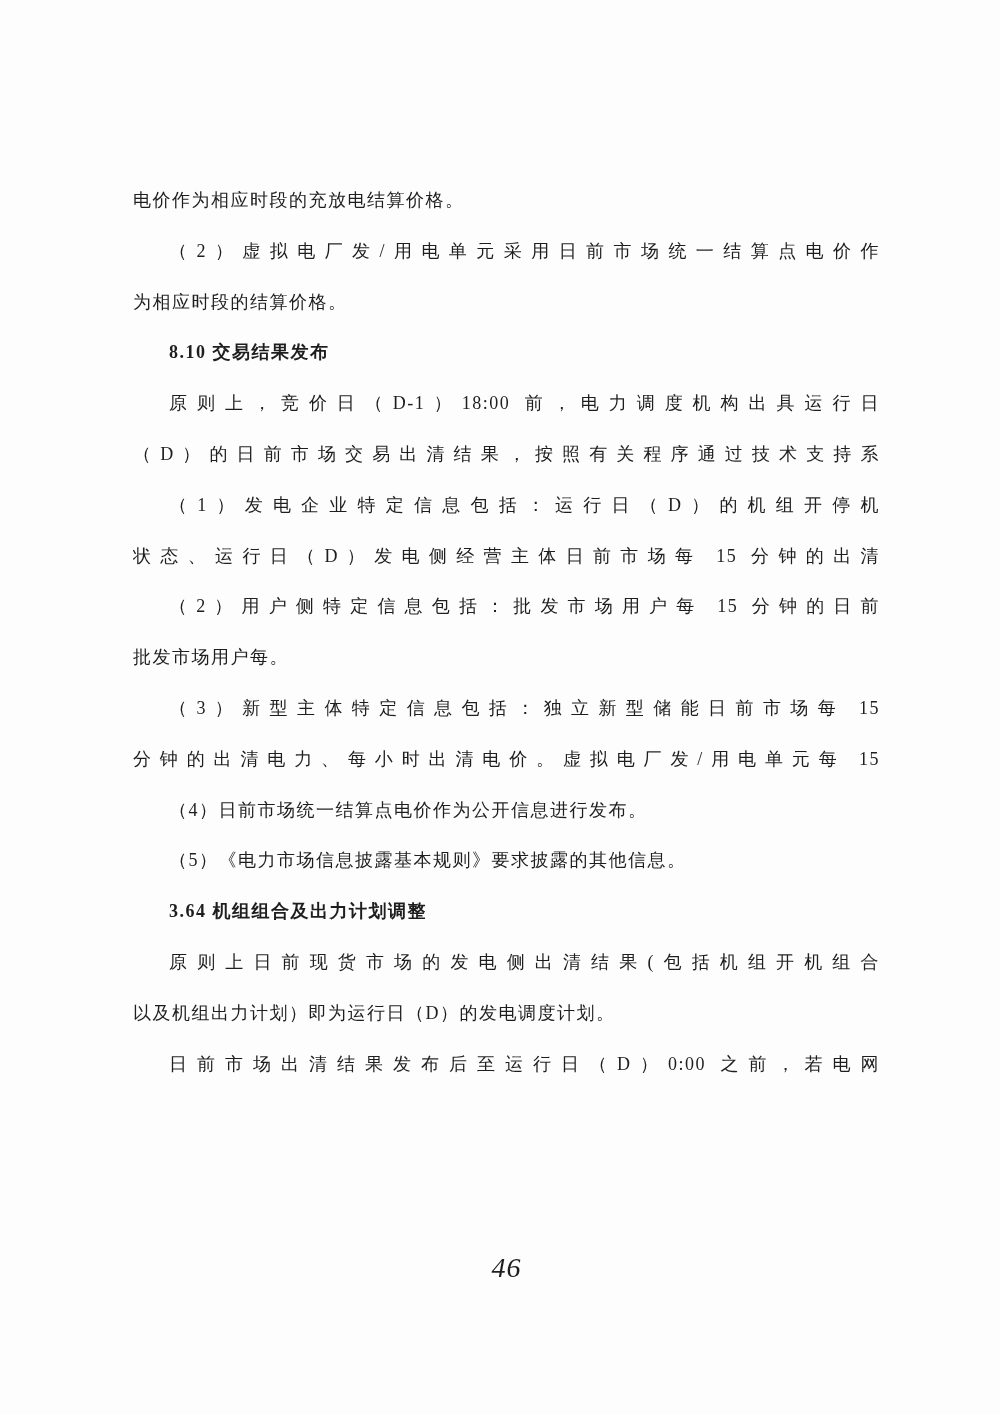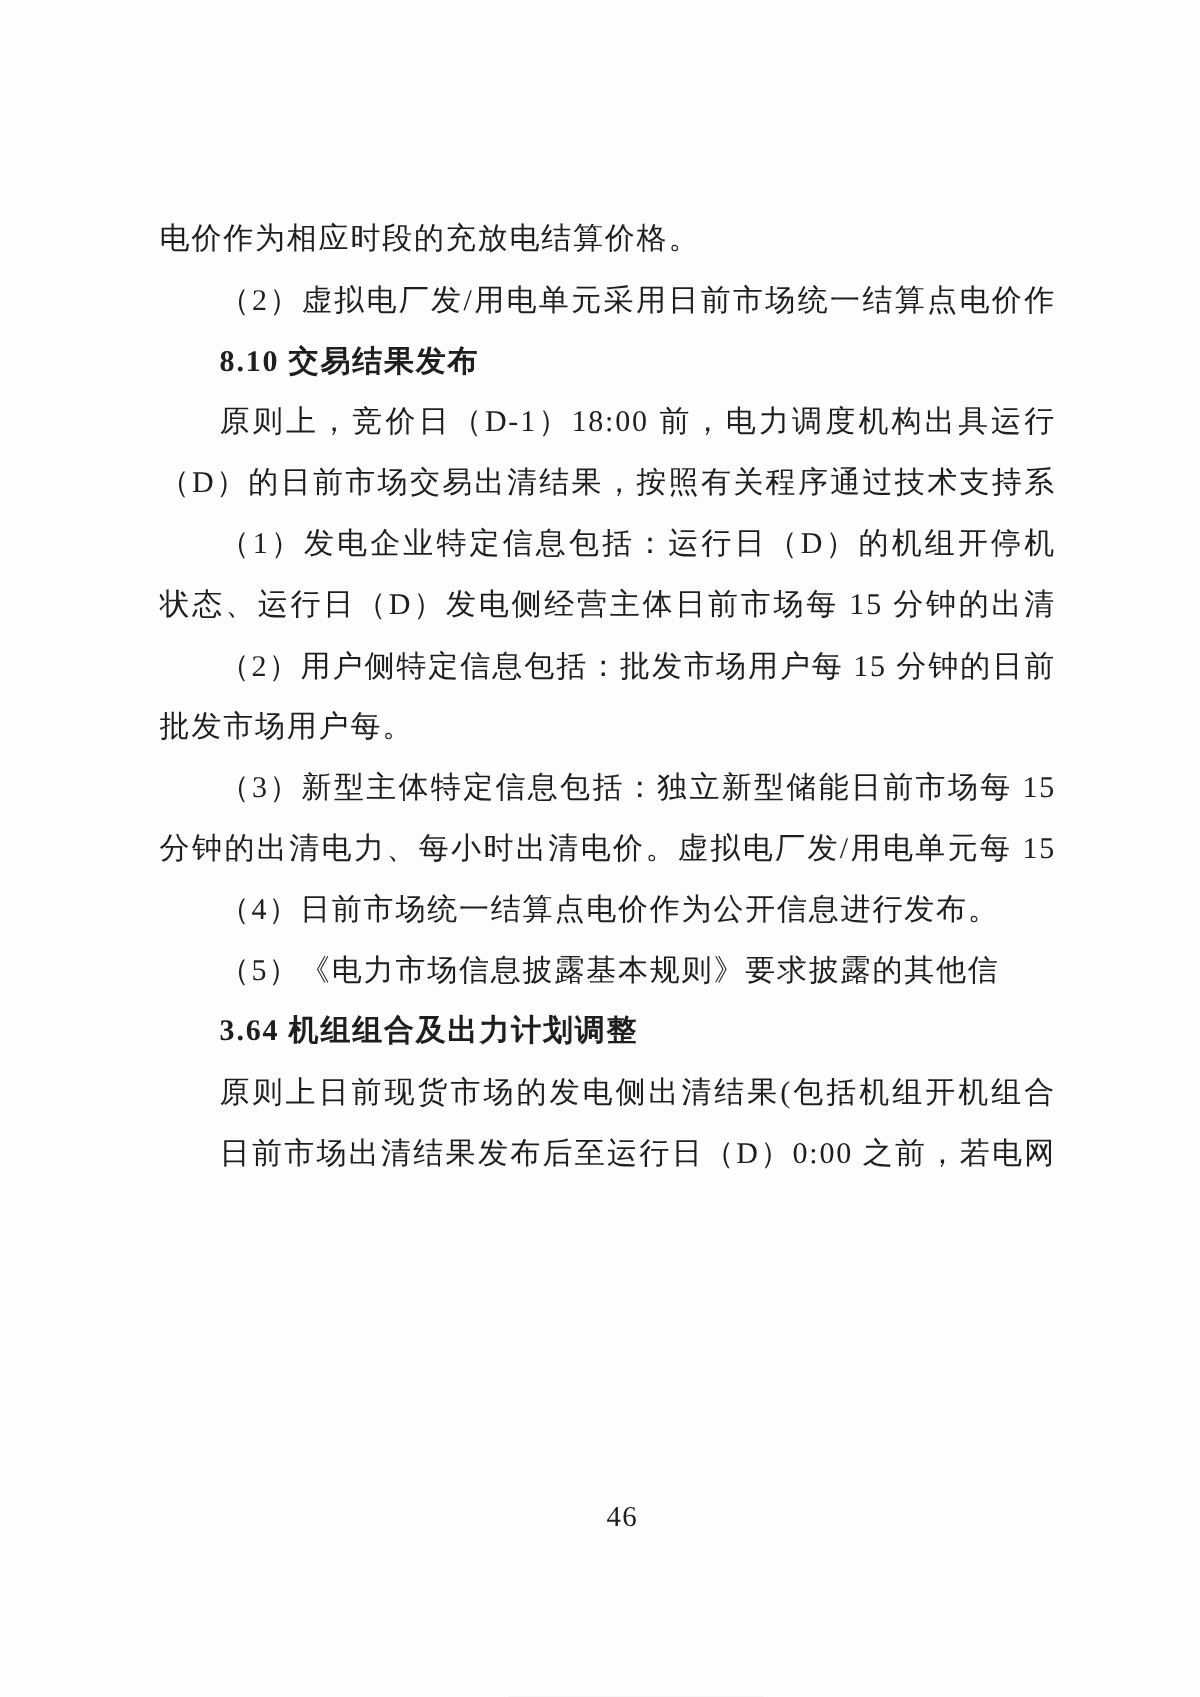--- a/index.html
+++ b/index.html
@@ -15,21 +15,21 @@
     background: #fdfdfd;
     color: #1e1e1e;
     font-family: "Liberation Serif", "DejaVu Serif", serif;
     overflow: hidden;
   }
   .doc-body {
     position: absolute;
     left: 133px;
     top: 175px;
     width: 747px;
-    font-size: 25px;
+    font-size: 18px;
   }
   .line {
     height: 50.8px;
     line-height: 50.8px;
     letter-spacing: 1.5px;
     text-align: left;
     overflow: hidden;
   }
   .line.indent {
     text-indent: 2em;
@@ -37,44 +37,47 @@
   .line.full {
     text-align: justify;
     text-align-last: justify;
     text-justify: inter-ideograph;
   }
   .line.heading {
     font-weight: bold;
   }
   .page-number {
     position: absolute;
-    left: 145px;
+    left: 133px;
     top: 1252px;
     width: 747px;
     text-align: center;
-    font-size: 24px;
+    font-size: 28px;
     letter-spacing: 1px;
+    font-style: italic;
   }
 </style>
 </head>
 <body>
 
 <div class="page">
   <div class="doc-body">
       <div class="line">电价作为相应时段的充放电结算价格。</div>
       <div class="line indent full">（2）虚拟电厂发/用电单元采用日前市场统一结算点电价作</div>
+      <div class="line">为相应时段的结算价格。</div>
       <div class="line indent heading">8.10 交易结果发布</div>
       <div class="line indent full">原则上，竞价日（D-1）18:00 前，电力调度机构出具运行日</div>
       <div class="line full">（D）的日前市场交易出清结果，按照有关程序通过技术支持系</div>
       <div class="line indent full">（1）发电企业特定信息包括：运行日（D）的机组开停机</div>
       <div class="line full">状态、运行日（D）发电侧经营主体日前市场每 15 分钟的出清</div>
       <div class="line indent full">（2）用户侧特定信息包括：批发市场用户每 15 分钟的日前</div>
       <div class="line">批发市场用户每。</div>
       <div class="line indent full">（3）新型主体特定信息包括：独立新型储能日前市场每 15</div>
       <div class="line full">分钟的出清电力、每小时出清电价。虚拟电厂发/用电单元每 15</div>
       <div class="line indent">（4）日前市场统一结算点电价作为公开信息进行发布。</div>
       <div class="line indent">（5）《电力市场信息披露基本规则》要求披露的其他信息。</div>
       <div class="line indent heading">3.64 机组组合及出力计划调整</div>
       <div class="line indent full">原则上日前现货市场的发电侧出清结果(包括机组开机组合</div>
+      <div class="line">以及机组出力计划）即为运行日（D）的发电调度计划。</div>
       <div class="line indent full">日前市场出清结果发布后至运行日（D）0:00 之前，若电网</div>
     </div>
   <div class="page-number">46</div>
 </div>
 
 </body></html>

